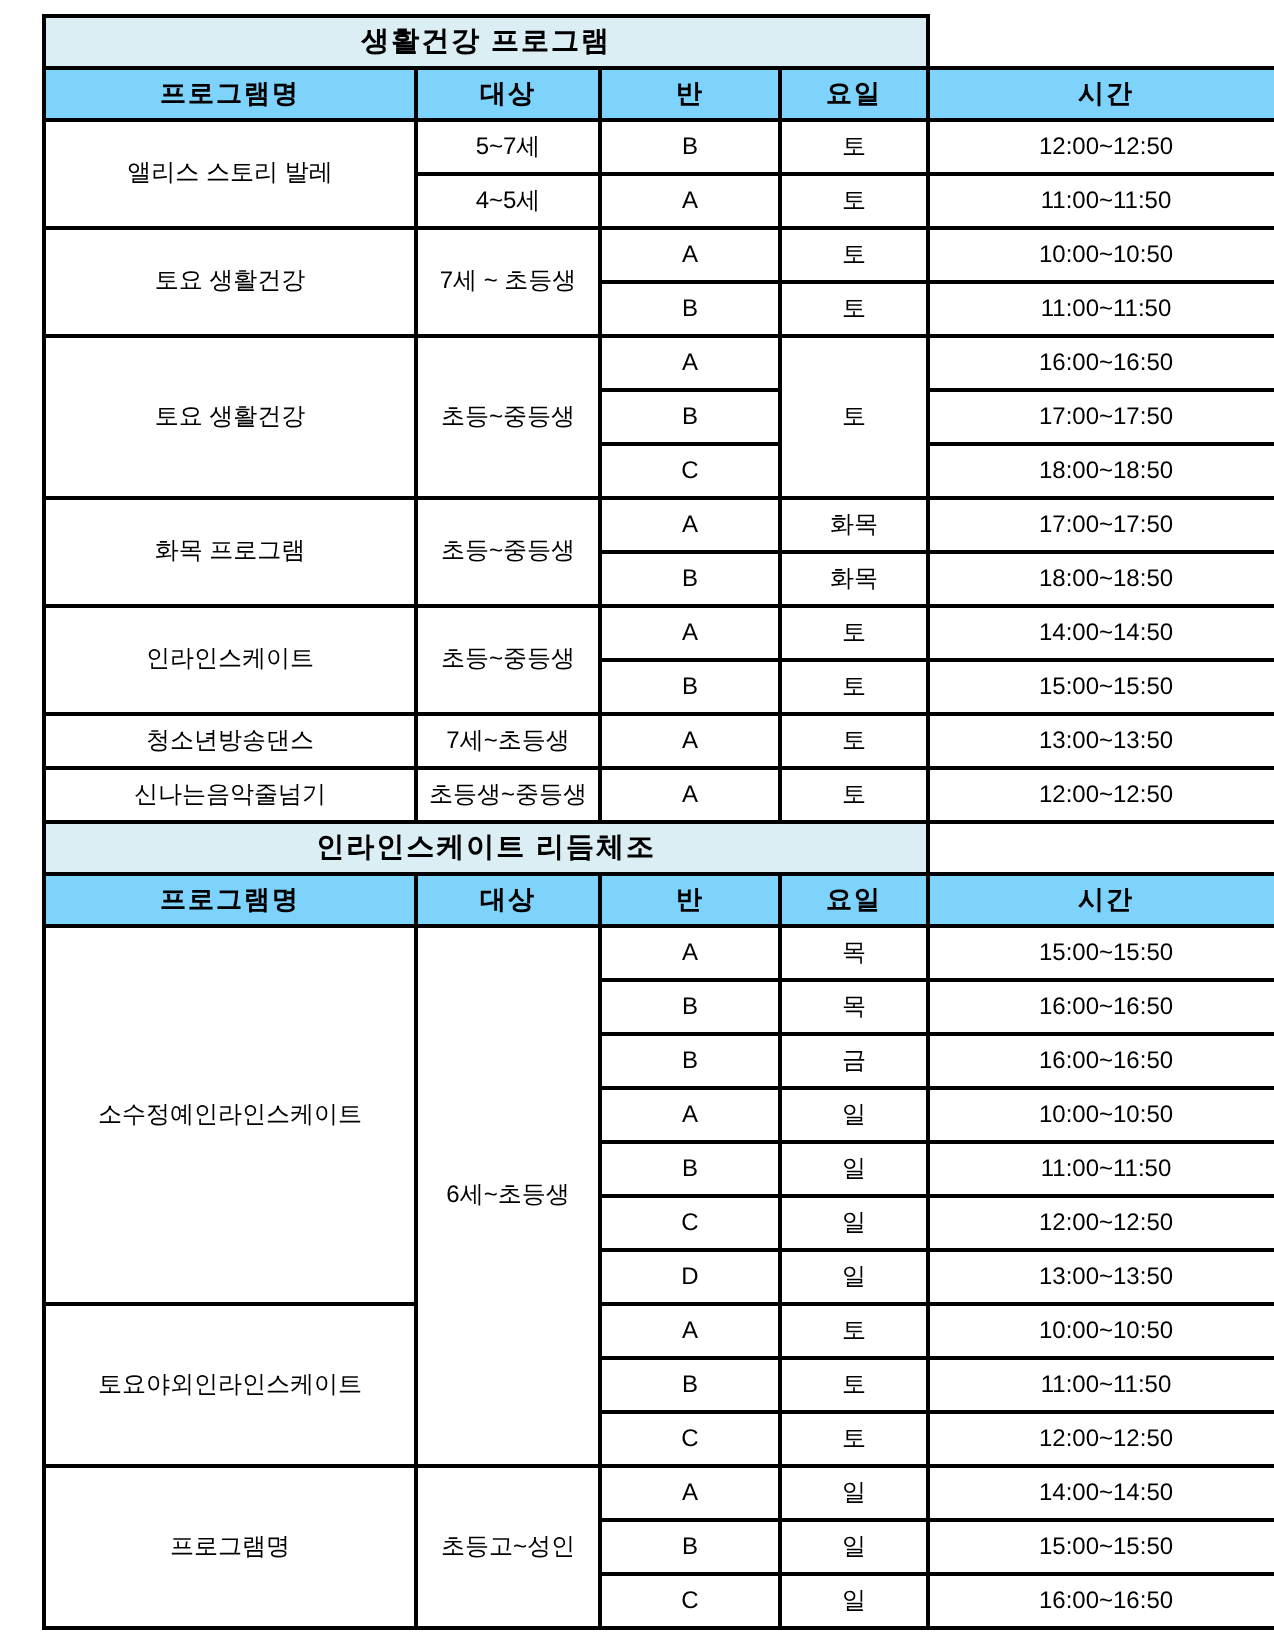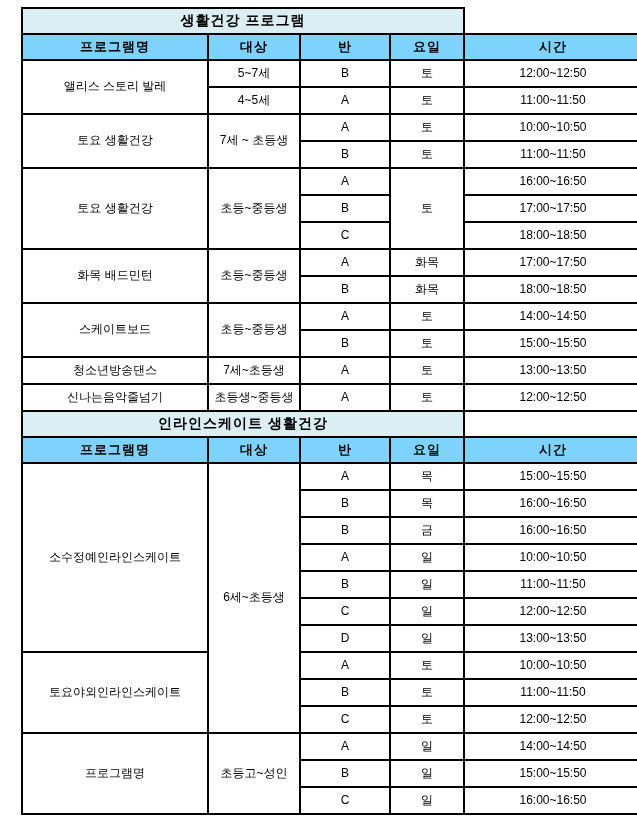--- a/index.html
+++ b/index.html
@@ -80,33 +80,33 @@
         </tr>
         <tr class="data">
           <td>B</td>
           <td>17:00~17:50</td>
         </tr>
         <tr class="data">
           <td>C</td>
           <td>18:00~18:50</td>
         </tr>
         <tr class="data">
-          <td rowspan="2" class="name">화목 배드민턴</td>
+          <td rowspan="2" class="name">화목 프로그램</td>
           <td rowspan="2" class="name">초등~중등생</td>
           <td>A</td>
           <td>화목</td>
           <td>17:00~17:50</td>
         </tr>
         <tr class="data">
           <td>B</td>
           <td>화목</td>
           <td>18:00~18:50</td>
         </tr>
         <tr class="data">
-          <td rowspan="2" class="name">스케이트보드</td>
+          <td rowspan="2" class="name">인라인스케이트</td>
           <td rowspan="2" class="name">초등~중등생</td>
           <td>A</td>
           <td>토</td>
           <td>14:00~14:50</td>
         </tr>
         <tr class="data">
           <td>B</td>
           <td>토</td>
           <td>15:00~15:50</td>
         </tr>
@@ -118,21 +118,21 @@
           <td>13:00~13:50</td>
         </tr>
         <tr class="data">
           <td class="name">신나는음악줄넘기</td>
           <td class="name">초등생~중등생</td>
           <td>A</td>
           <td>토</td>
           <td>12:00~12:50</td>
         </tr>
         <tr class="hdr">
-          <td class="section-title" colspan="4">인라인스케이트 생활건강</td>
+          <td class="section-title" colspan="4">인라인스케이트 리듬체조</td>
           <td class="blank-corner"></td>
         </tr>
         <tr class="hdr">
           <td class="colhead">프로그램명</td>
           <td class="colhead">대상</td>
           <td class="colhead">반</td>
           <td class="colhead">요일</td>
           <td class="colhead">시간</td>
         </tr>
         <tr class="data">

